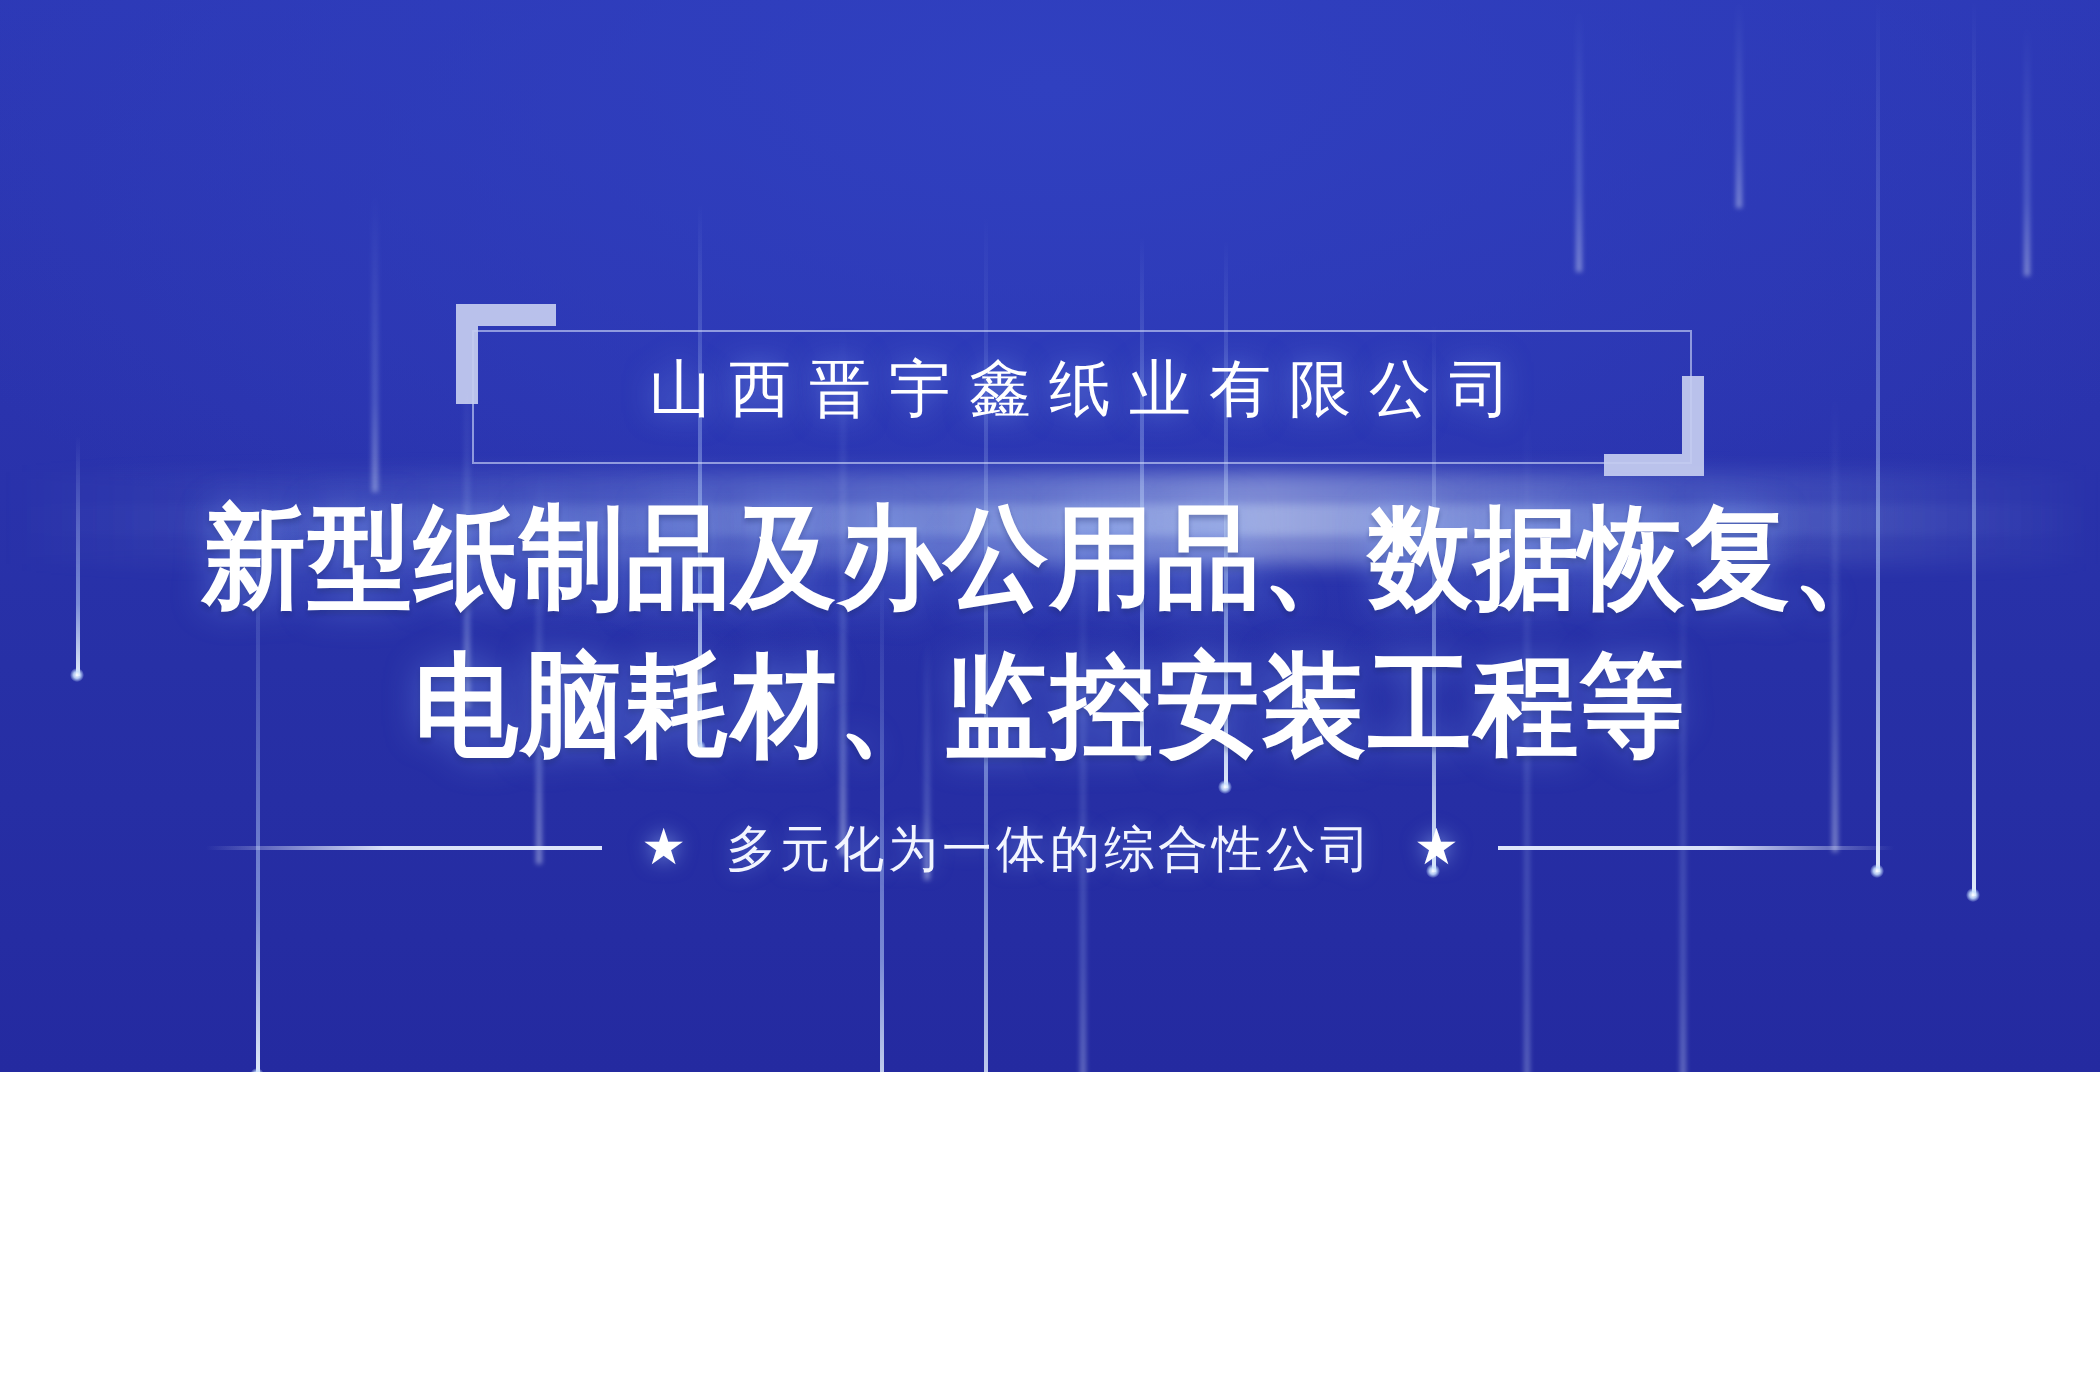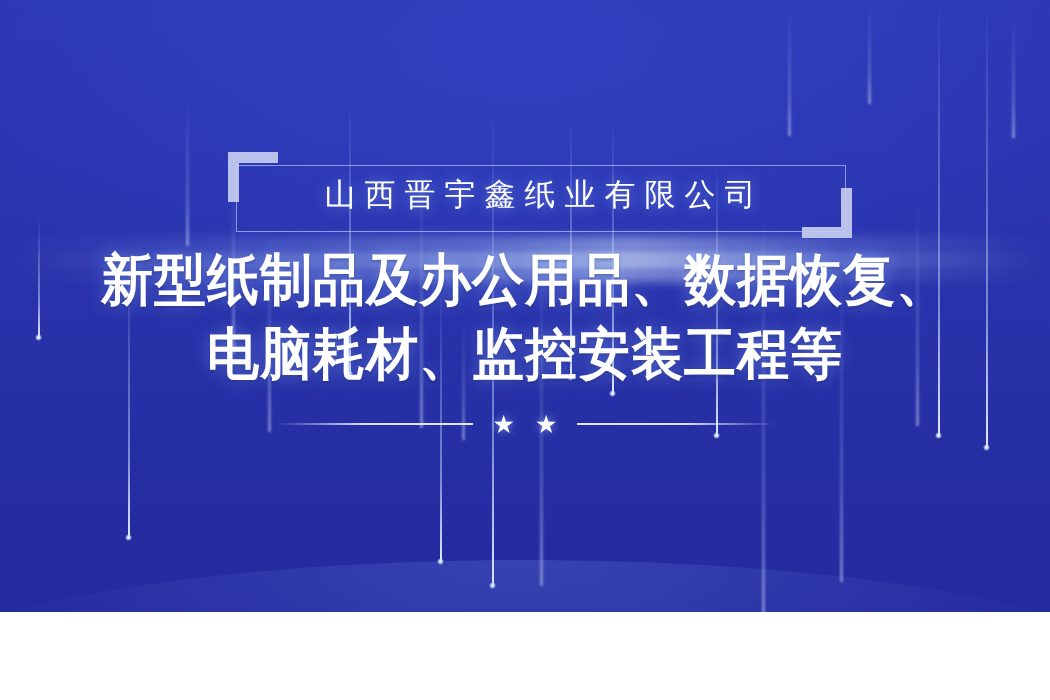--- a/index.html
+++ b/index.html
@@ -3,21 +3,21 @@
 <meta charset="utf-8">
 <style>
   * { margin:0; padding:0; box-sizing:border-box; }
   html, body {
     width:1050px; height:700px;
     overflow:hidden;
     font-family:"Liberation Sans", sans-serif;
   }
   #poster{
     position:relative;
-    width:1050px; height:612px;
+    width:1050px; height:536px;
     background:
       radial-gradient(ellipse 900px 420px at 50% 8%, #3040c0 0%, rgba(48,64,192,0) 70%),
       linear-gradient(180deg, #2c38b5 0%, #2a33ad 38%, #2730a6 62%, #242aa0 100%);
     overflow:hidden;
   }
 
   
   .streaks{ position:absolute; inset:0; pointer-events:none; }
   .streak{
     position:absolute;
@@ -195,18 +195,19 @@
   </div>
 
   <div class="headline">
     <span class="ln">新型纸制品及办公用品、数据恢复、</span>
     <span class="ln">电脑耗材、监控安装工程等</span>
   </div>
 
   <div class="subrow">
     <span class="rule"></span>
     <span class="star">★</span>
+    <span class="subtitle">多元化为一体的综合性公司</span>
     <span class="star">★</span>
     <span class="rule right"></span>
   </div>
 
 
 </div>
 
 </body></html>

